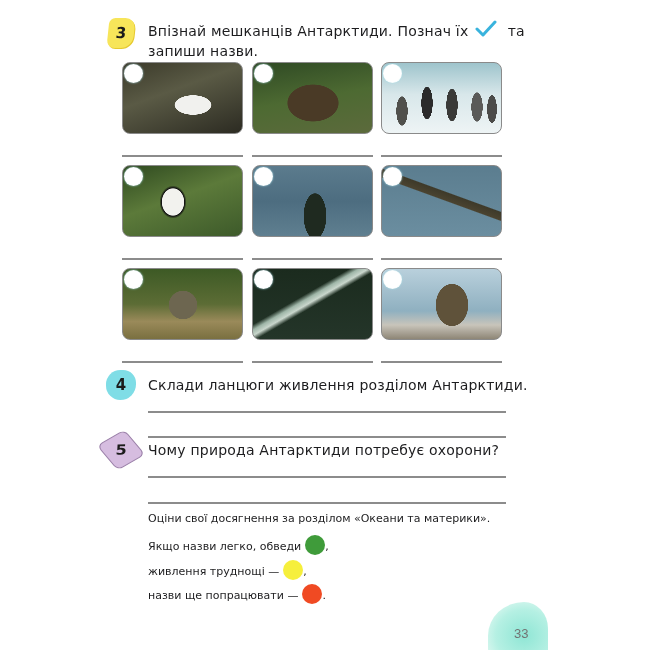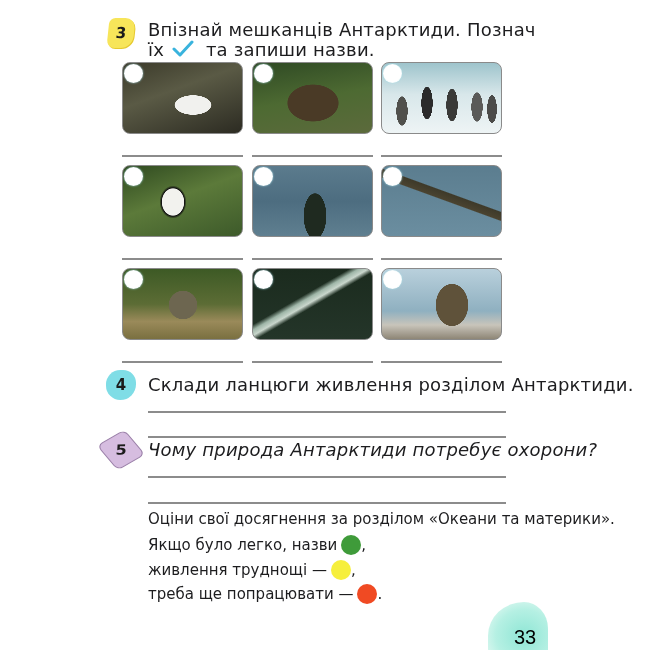--- a/index.html
+++ b/index.html
@@ -11,24 +11,24 @@
     font-weight: bold; font-size: 15px; color: #1b1b1b;
   }
   .badge-3 { left: 108px; top: 18px; width: 26px; height: 30px; background: #f7e55a;
              border-radius: 6px 10px 12px 8px; transform: skewX(-6deg); box-shadow: 1px 1px 0 #e6c92f; }
   .badge-4 { left: 106px; top: 370px; width: 30px; height: 30px; background: #7fdde6;
              border-radius: 50% 45% 55% 50%; }
   .badge-5 { left: 105px; top: 434px; width: 32px; height: 32px; background: #d6bde0;
              border: 1.5px solid #9a7fa8; border-radius: 6px; transform: rotate(-30deg) skewX(10deg); }
   .badge-5 span { transform: rotate(30deg) skewX(-10deg); }
 
-  .task-text { position: absolute; font-size: 18px; line-height: 20px; letter-spacing: 0.2px; }
+  .task-text { position: absolute; font-size: 14px; line-height: 20px; letter-spacing: 0.2px; }
   .t3 { left: 148px; top: 20px; width: 392px; }
   .t4 { left: 148px; top: 375px; }
-  .t5 { left: 148px; top: 440px; font-style: italic; }
+  .t5 { left: 148px; top: 440px; }
 
   .check-icon { display: inline-block; width: 22px; height: 18px; vertical-align: -2px; margin: 0 6px 0 2px; }
 
   .grid { position: absolute; left: 122px; top: 62px; }
   .tile {
     position: absolute; width: 121px; height: 72px; border-radius: 8px; overflow: hidden;
     border: 1px solid #8a8a8a;
   }
   .tile .circle {
     position: absolute; left: 1px; top: 1px; width: 19px; height: 19px; border-radius: 50%;
@@ -49,29 +49,29 @@
       linear-gradient(180deg, #9ec4cc 0%, #d8e7ea 45%, #eef4f5 100%); }
   .bg-panda    { background: radial-gradient(ellipse 18px 22px at 50px 36px, #f2f2ee 60%, #111 64%, transparent 75%), linear-gradient(160deg, #2f4a20 0%, #5c7a3a 45%, #3d5a2a 100%); }
   .bg-swan     { background: radial-gradient(ellipse 14px 28px at 62px 50px, #1f2a20 80%, transparent 82%), linear-gradient(180deg, #5b7b8d 0%, #4d6d80 50%, #5f7f90 100%); }
   .bg-skua     { background: linear-gradient(200deg, transparent 40%, #3e3a2a 41%, #4a4330 48%, transparent 49%), linear-gradient(180deg, #5b7d8f 0%, #6b8ea0 100%); }
   .bg-hare     { background: radial-gradient(ellipse 20px 20px at 60px 36px, #6d6650 70%, transparent 72%), linear-gradient(180deg, #3d5a25 0%, #5c6c35 50%, #9a8a5a 75%, #7a7040 100%); }
   .bg-whale    { background: linear-gradient(150deg, transparent 40%, #9fb6a8 44%, #c9d6cc 48%, transparent 52%), linear-gradient(180deg, #1b2b1e 0%, #243529 100%); }
   .bg-monkey   { background: radial-gradient(ellipse 20px 26px at 70px 36px, #5f523a 80%, transparent 82%), linear-gradient(180deg, #b9d0dc 0%, #8fb0c0 60%, #c8c4ba 80%, #8e8676 100%); }
 
   .long-line { position: absolute; left: 148px; width: 358px; height: 2px; background: #8c8c8c; }
 
-  .assess { position: absolute; left: 148px; font-size: 15px; line-height: 18px; }
+  .assess { position: absolute; left: 148px; font-size: 11px; line-height: 18px; }
   .dot { display: inline-block; width: 20px; height: 20px; border-radius: 50%; vertical-align: -5px; margin-left: 4px; }
 
   .page-blob {
     position: absolute; left: 488px; top: 602px; width: 60px; height: 48px;
     background: radial-gradient(ellipse at 60% 70%, #8fe6d5 0%, #b5f0e3 55%, #dff8f1 85%, transparent 100%);
     border-radius: 60% 40% 0 0 / 70% 55% 0 0;
   }
-  .page-num { position: absolute; left: 514px; top: 626px; font-size: 20px; color: #000000; font-family: "Liberation Sans", sans-serif; }
+  .page-num { position: absolute; left: 514px; top: 626px; font-size: 13px; color: #737373; font-family: "Liberation Sans", sans-serif; }
 </style>
 </head>
 <body>
 
 <div class="badge badge-3">
     <span>3</span>
   </div>
 <div class="task-text t3">
   <span>Впізнай мешканців Антарктиди. Познач їх</span>
   <svg class="check-icon" viewBox="0 0 22 18">
@@ -131,23 +131,23 @@
 
 <div class="badge badge-5">
     <span>5</span>
   </div>
 <div class="task-text t5">Чому природа Антарктиди потребує охорони?</div>
 <div class="long-line" style="top:476px"></div>
 <div class="long-line" style="top:502px"></div>
 
 <div class="assess" style="top:510px">Оціни свої досягнення за розділом «Океани та материки».</div>
 <div class="assess" style="top:535px">
-  <span>Якщо було легко, назви</span><span class="dot" style="background:#3f9b3a"></span><span>,</span>
+  <span>Якщо назви легко, обведи</span><span class="dot" style="background:#3f9b3a"></span><span>,</span>
 </div>
 <div class="assess" style="top:560px">
   <span>живлення труднощі —</span><span class="dot" style="background:#f6ef3c"></span><span>,</span>
 </div>
 <div class="assess" style="top:584px">
-  <span>треба ще попрацювати —</span><span class="dot" style="background:#f04a23"></span><span>.</span>
+  <span>назви ще попрацювати —</span><span class="dot" style="background:#f04a23"></span><span>.</span>
 </div>
 
 <div class="page-blob"></div>
 <div class="page-num">33</div>
 
 </body></html>

